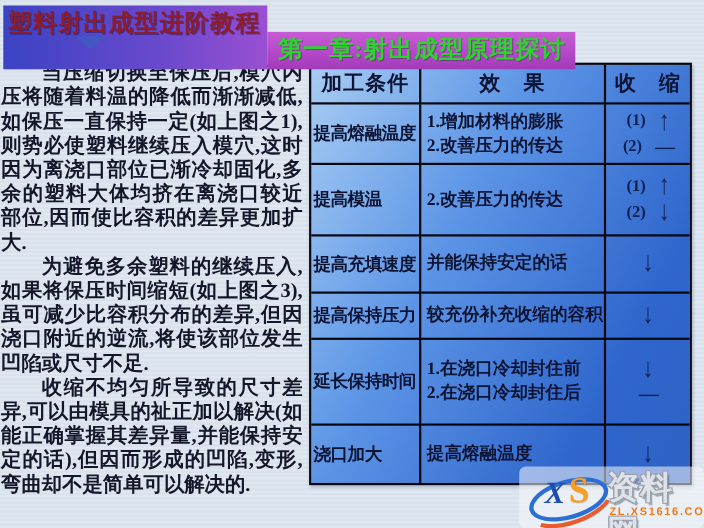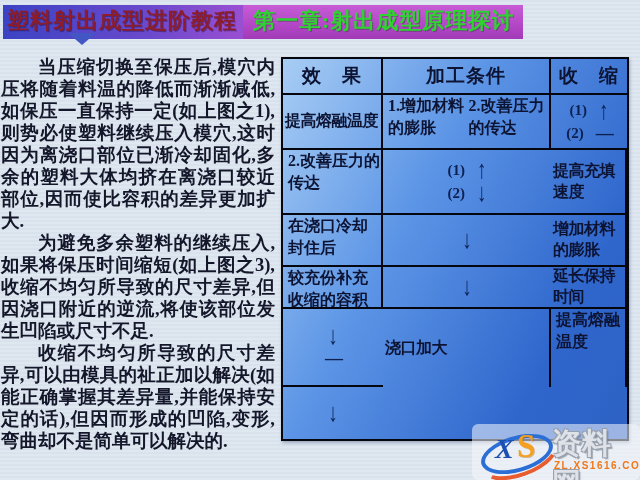--- a/index.html
+++ b/index.html
@@ -19,20 +19,21 @@
     background:linear-gradient(90deg,#3b43c4 0%,#6a49cc 60%,#9a4fd2 100%);
     color:#8b1d2d;font-size:22px;font-weight:bold;letter-spacing:1px;
     padding:1px 6px 3px 4px;white-space:nowrap;
     text-shadow:1px 1px 0 rgba(0,0,40,.35);
   }
   .title-right{
     background:linear-gradient(180deg,#c75cd5 0%,#b448c8 55%,#a23bb8 100%);
     color:#2fd32f;font-size:22px;font-weight:bold;letter-spacing:1px;
     padding:1px 9px 3px 10px;white-space:nowrap;
     text-shadow:1px 1px 0 rgba(0,60,0,.35);
+    margin-top:24px;
   }
   .title-pointer{
     position:absolute;top:33px;left:68px;width:0;height:0;z-index:3;
     border-left:14px solid transparent;border-right:14px solid transparent;
     border-top:12px solid #4257c3;
   }
   
   .text-column{
     position:absolute;left:1px;top:56px;width:274px;z-index:2;
     color:#14162a;font-size:18.5px;line-height:22px;font-weight:600;
@@ -47,21 +48,21 @@
     grid-template-rows:36px 55px 65px 52px 42px 78px 52px;
     border:2px solid #06060f;
     background:linear-gradient(118deg,#a8cdf4 0%,#5c95e6 38%,#2f66cc 78%,#2e62c4 100%);
     box-shadow:1px 2px 3px rgba(40,60,110,.35);
   }
   .cell{border-right:2px solid #06060f;border-bottom:2px solid #06060f;display:flex;box-sizing:border-box;}
   .cell.c2{border-right:none;}
   .cell.last{border-bottom:none;}
   .th{align-items:center;justify-content:center;font-size:19px;font-weight:bold;color:#0d1433;letter-spacing:1px;}
   .cond{align-items:center;font-size:16px;font-weight:bold;color:#0d1433;padding-left:2px;letter-spacing:-0.5px;}
-  .eff{flex-direction:row;justify-content:center;font-size:16px;font-weight:bold;color:#0d1433;padding-left:5px;line-height:1.35;}
+  .eff{flex-direction:column;justify-content:center;font-size:16px;font-weight:bold;color:#0d1433;padding-left:5px;line-height:1.35;}
   .shr{flex-direction:column;justify-content:center;align-items:center;gap:1px;color:#0d2050;}
   .shr-line{display:flex;align-items:center;gap:12px;min-height:20px;}
   .shr-label{font-size:15px;font-weight:bold;}
   .sym-arrow{font-size:19px;font-weight:bold;transform:scaleY(1.35);display:inline-block;}
   .sym-dash{font-size:18px;font-weight:bold;letter-spacing:-2px;}
   
   .watermark{position:absolute;right:2px;bottom:2px;width:160px;height:52px;z-index:4;}
   .wm-bg{position:absolute;inset:-2px -2px -2px -6px;background:rgba(245,248,252,.55);border-radius:6px;}
   .wm-swoosh{position:absolute;left:2px;top:10px;width:66px;height:28px;
     border:4px solid #2b6fd6;border-radius:50%;transform:rotate(-16deg);}
@@ -80,75 +81,80 @@
 <body>
 
 <div class="titlebar">
   <span class="title-left">塑料射出成型进阶教程</span>
     <span class="title-right">第一章:射出成型原理探讨</span>
 </div>
 <div class="title-pointer"></div>
 
 <div class="text-column">
   <p>当压缩切换至保压后,模穴内压将随着料温的降低而渐渐减低,如保压一直保持一定(如上图之1),则势必使塑料继续压入模穴,这时因为离浇口部位已渐冷却固化,多余的塑料大体均挤在离浇口较近部位,因而使比容积的差异更加扩大.</p>
-  <p>为避免多余塑料的继续压入,如果将保压时间缩短(如上图之3),收缩不均匀所导致的尺寸差异,但因浇口附近的逆流,将使该部位发生凹陷或尺寸不足.</p>
+  <p>为避免多余塑料的继续压入,如果将保压时间缩短(如上图之3),虽可减少比容积分布的差异,但因浇口附近的逆流,将使该部位发生凹陷或尺寸不足.</p>
   <p>收缩不均匀所导致的尺寸差异,可以由模具的祉正加以解决(如能正确掌握其差异量,并能保持安定的话),但因而形成的凹陷,变形,弯曲却不是简单可以解决的.</p>
 </div>
 
 <div class="ptable">
+    <div class="cell th c0">加工条件</div>
     <div class="cell th c1">效　果</div>
-    <div class="cell th c0">加工条件</div>
     <div class="cell th c2">收　缩</div>
     <div class="cell cond c0">提高熔融温度</div>
     <div class="cell eff c1">
       <div class="eff-line">1.增加材料的膨胀</div>
       <div class="eff-line">2.改善压力的传达</div>
     </div>
     <div class="cell shr c2">
       <div class="shr-line">
         <div class="shr-label">(1)</div>
         <div class="sym-arrow">↑</div>
       </div>
       <div class="shr-line">
         <div class="shr-label">(2)</div>
         <div class="sym-dash">—</div>
       </div>
     </div>
+    <div class="cell cond c0">提高模温</div>
     <div class="cell eff c1">
       <div class="eff-line">2.改善压力的传达</div>
     </div>
     <div class="cell shr c2">
       <div class="shr-line">
         <div class="shr-label">(1)</div>
         <div class="sym-arrow">↑</div>
       </div>
       <div class="shr-line">
         <div class="shr-label">(2)</div>
         <div class="sym-arrow">↓</div>
       </div>
     </div>
     <div class="cell cond c0">提高充填速度</div>
     <div class="cell eff c1">
-      <div class="eff-line">在浇口冷却封住后</div>
+      <div class="eff-line">并能保持安定的话</div>
     </div>
     <div class="cell shr c2">
       <div class="shr-line">
         <div class="sym-arrow">↓</div>
       </div>
     </div>
-    <div class="cell cond c0">增加材料的膨胀</div>
+    <div class="cell cond c0">提高保持压力</div>
     <div class="cell eff c1">
       <div class="eff-line">较充份补充收缩的容积</div>
     </div>
     <div class="cell shr c2">
       <div class="shr-line">
         <div class="sym-arrow">↓</div>
       </div>
     </div>
     <div class="cell cond c0">延长保持时间</div>
+    <div class="cell eff c1">
+      <div class="eff-line">1.在浇口冷却封住前</div>
+      <div class="eff-line">2.在浇口冷却封住后</div>
+    </div>
     <div class="cell shr c2">
       <div class="shr-line">
         <div class="sym-arrow">↓</div>
       </div>
       <div class="shr-line">
         <div class="sym-dash">—</div>
       </div>
     </div>
     <div class="cell cond c0 last">浇口加大</div>
     <div class="cell eff c1 last">

